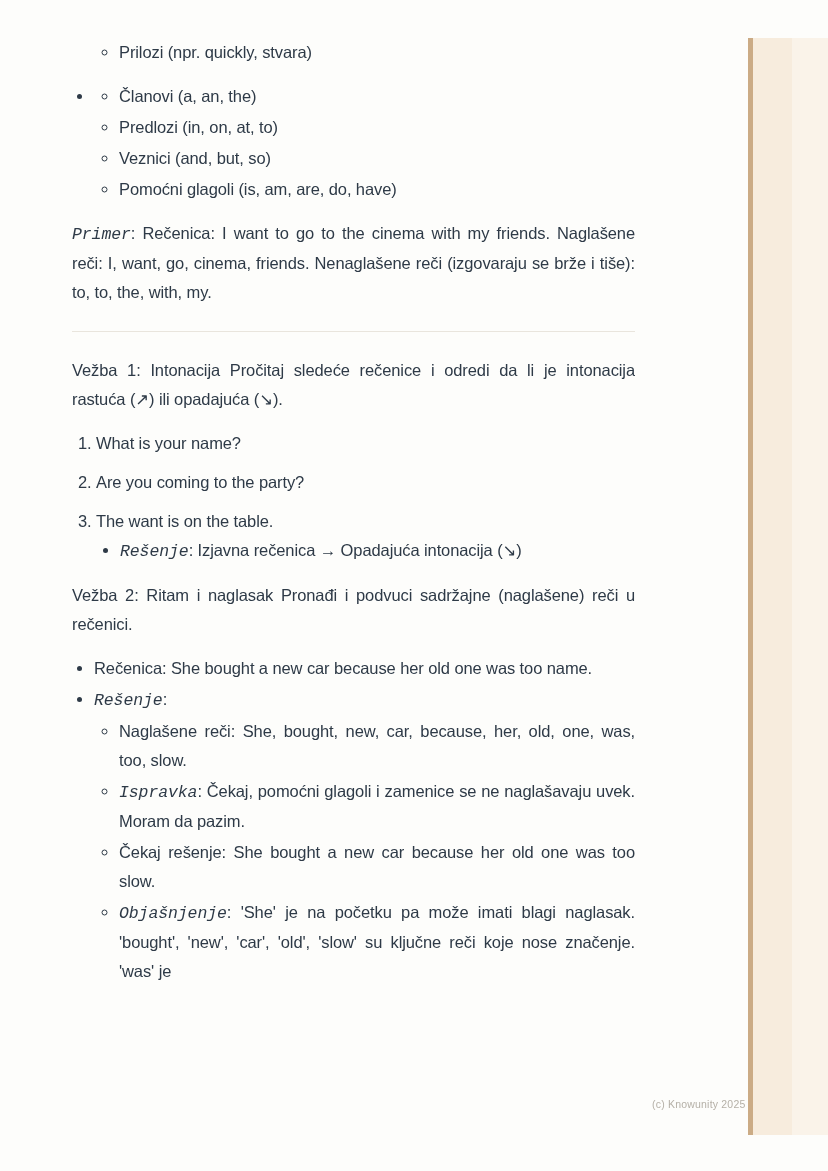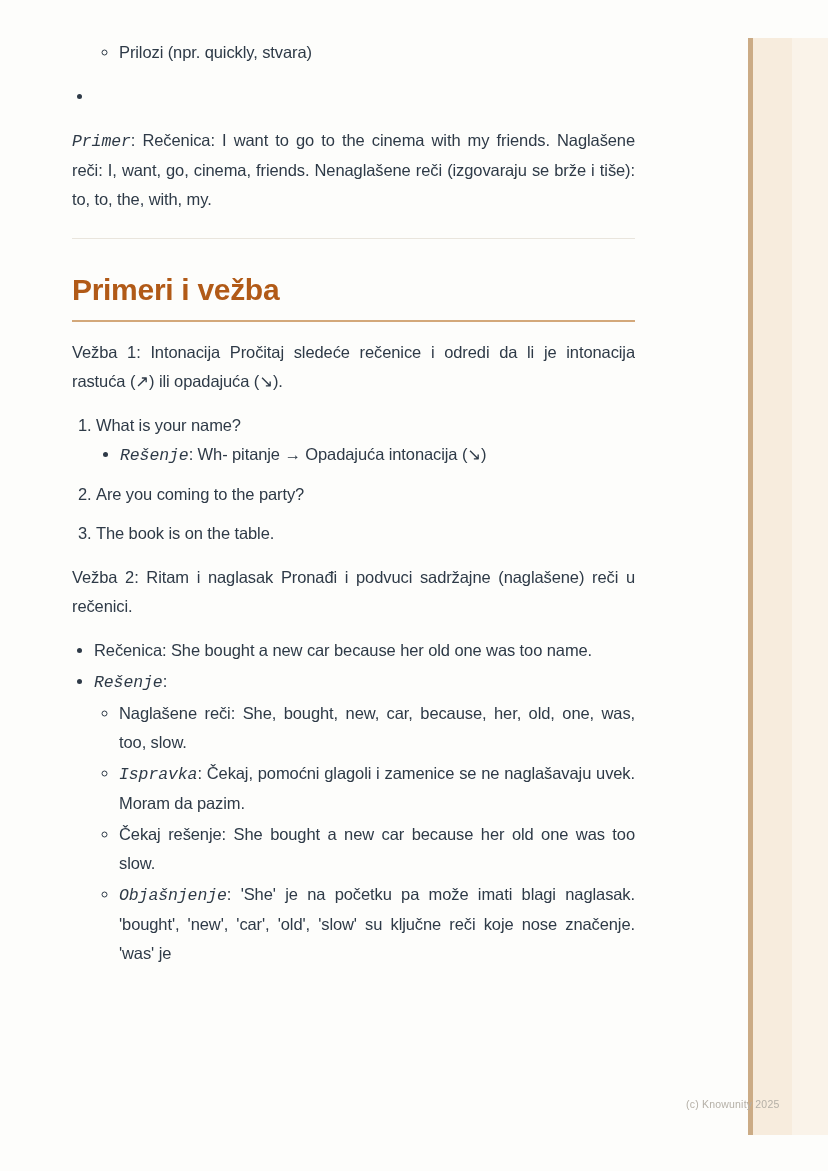--- a/index.html
+++ b/index.html
@@ -41,62 +41,67 @@
   hr.divider{border:none;border-top:1px solid #e9e5dd;margin:24px 0;}
   h1.section{
     margin:34px 0 16px 0;
     padding-bottom:13px;
     border-bottom:2px solid #d3a87a;
     color:#b15a17;
     font-size:30px;line-height:34px;letter-spacing:-0.3px;
     font-weight:700;text-align:left;
   }
   .watermark{
-    position:absolute;left:686px;top:1097px;
+    position:absolute;left:652px;top:1097px;
     font-size:10.5px;line-height:14px;letter-spacing:0.2px;
     color:#b5b0a7;z-index:5;text-align:right;
   }
 </style>
 </head>
 <body>
 
 <div class="page">
 
   <div class="content">
 
     <ul class="continuation">
       <li><span>Prilozi (npr. </span><span class="b">quickly</span><span>, </span><span class="b">stvara</span><span>)</span></li>
     </ul>
 
     <ul class="lvl1">
       <li>
+        <ul class="lvl2">
+          <li><span>Članovi (a, an, the)</span></li>
+          <li><span>Predlozi (in, on, at, to)</span></li>
+          <li><span>Veznici (and, but, so)</span></li>
+          <li><span>Pomoćni glagoli (is, am, are, do, have)</span></li>
+        </ul>
       </li>
     </ul>
 
     <p><span class="i">Primer</span><span>: Rečenica: </span><span class="b">I want</span><span> to </span><span class="b">go</span><span> to the </span><span class="b">cinema</span><span> with my </span><span class="b">friends</span><span>. Naglašene reči: </span><span class="b">I, want, go, cinema, friends</span><span>. Nenaglašene reči (izgovaraju se brže i tiše): to, to, the, with, my.</span></p>
 
 
     <hr class="divider">
 
-    <h1 class="section">Primeri i vežba</h1>
 
     <p><span class="b">Vežba 1: Intonacija</span><span> Pročitaj sledeće rečenice i odredi da li je intonacija rastuća (↗) ili opadajuća (↘).</span></p>
 
     <ol class="qlist">
       <li>
         <span><span>What is your name?</span></span>
-        <ul class="lvl2">
-          <li><span class="i">Rešenje</span><span>: Wh- pitanje → Opadajuća intonacija (↘)</span></li>
-        </ul>
       </li>
       <li>
         <span><span>Are you coming to the party?</span></span>
       </li>
       <li>
-        <span><span>The book is on the table.</span></span>
+        <span><span>The want is on the table.</span></span>
+        <ul class="lvl2">
+          <li><span class="i">Rešenje</span><span>: Izjavna rečenica → Opadajuća intonacija (↘)</span></li>
+        </ul>
       </li>
     </ol>
 
     <p><span class="b">Vežba 2: Ritam i naglasak</span><span> Pronađi i podvuci sadržajne (naglašene) reči u rečenici.</span></p>
 
     <ul class="lvl1">
       <li><span>Rečenica: </span><span class="b">She bought a new car because her old one was too name.</span></li>
       <li>
         <span><span class="i">Rešenje</span><span>:</span></span>
         <ul class="lvl2">

